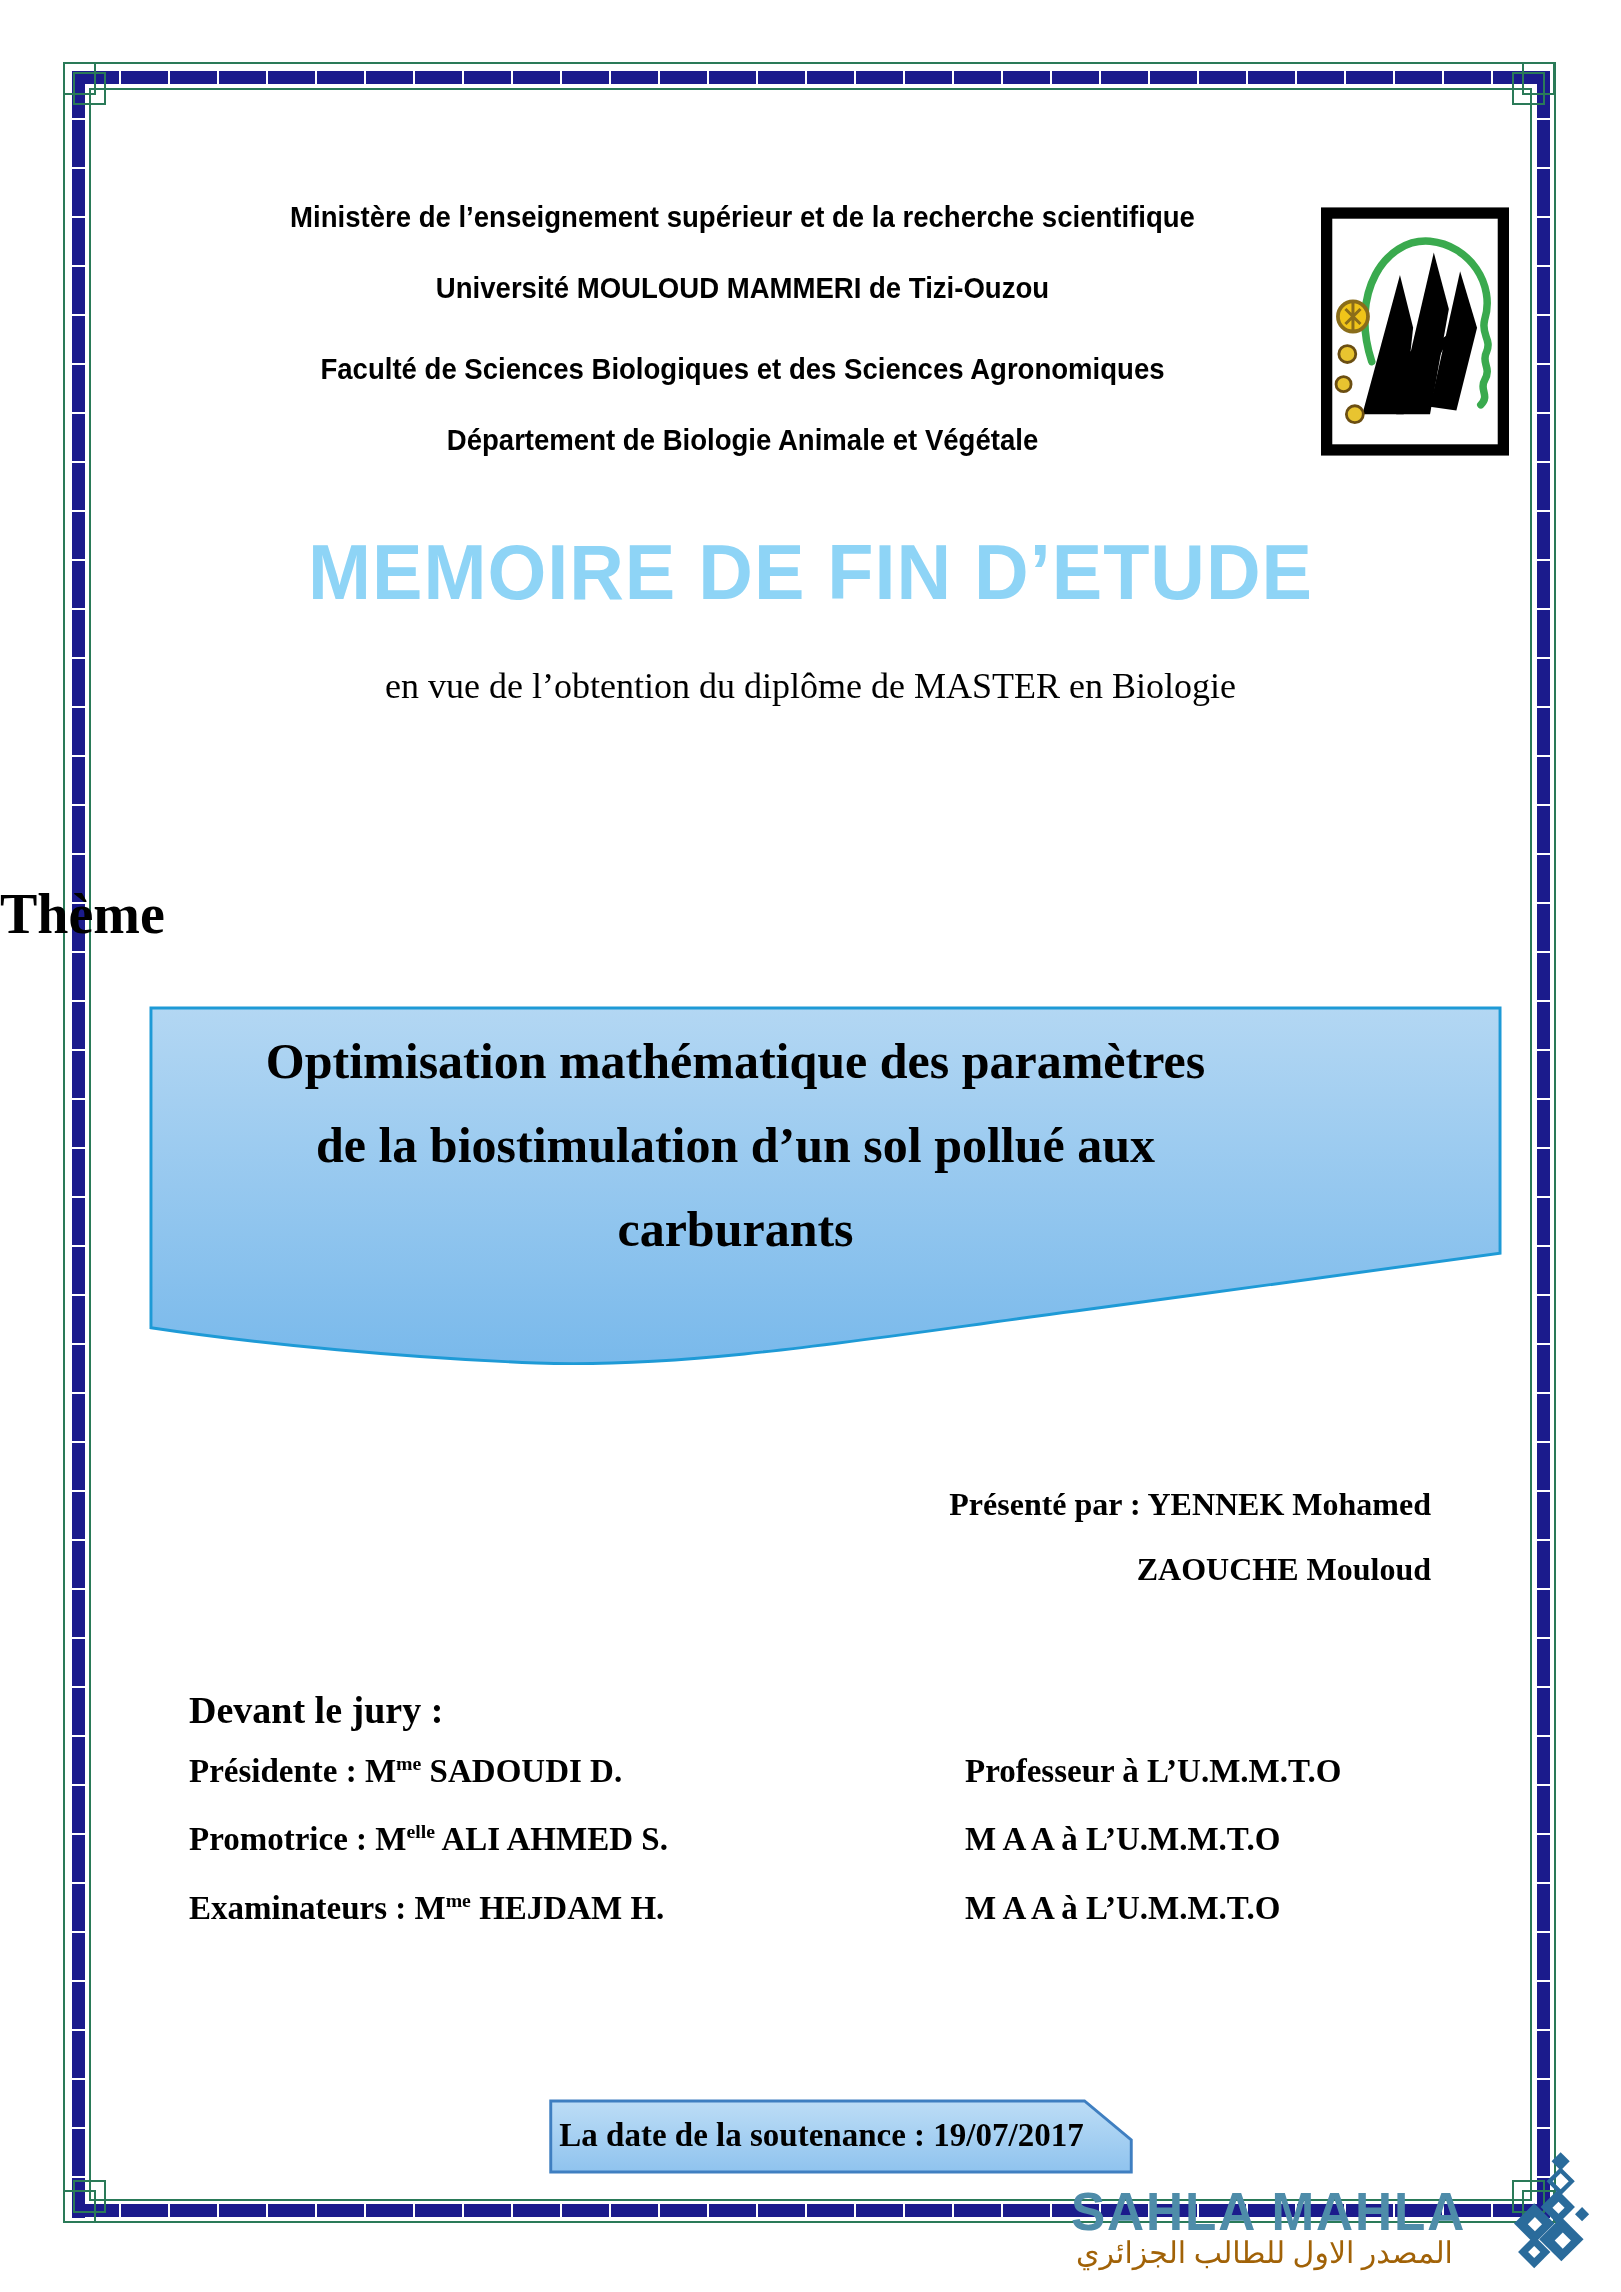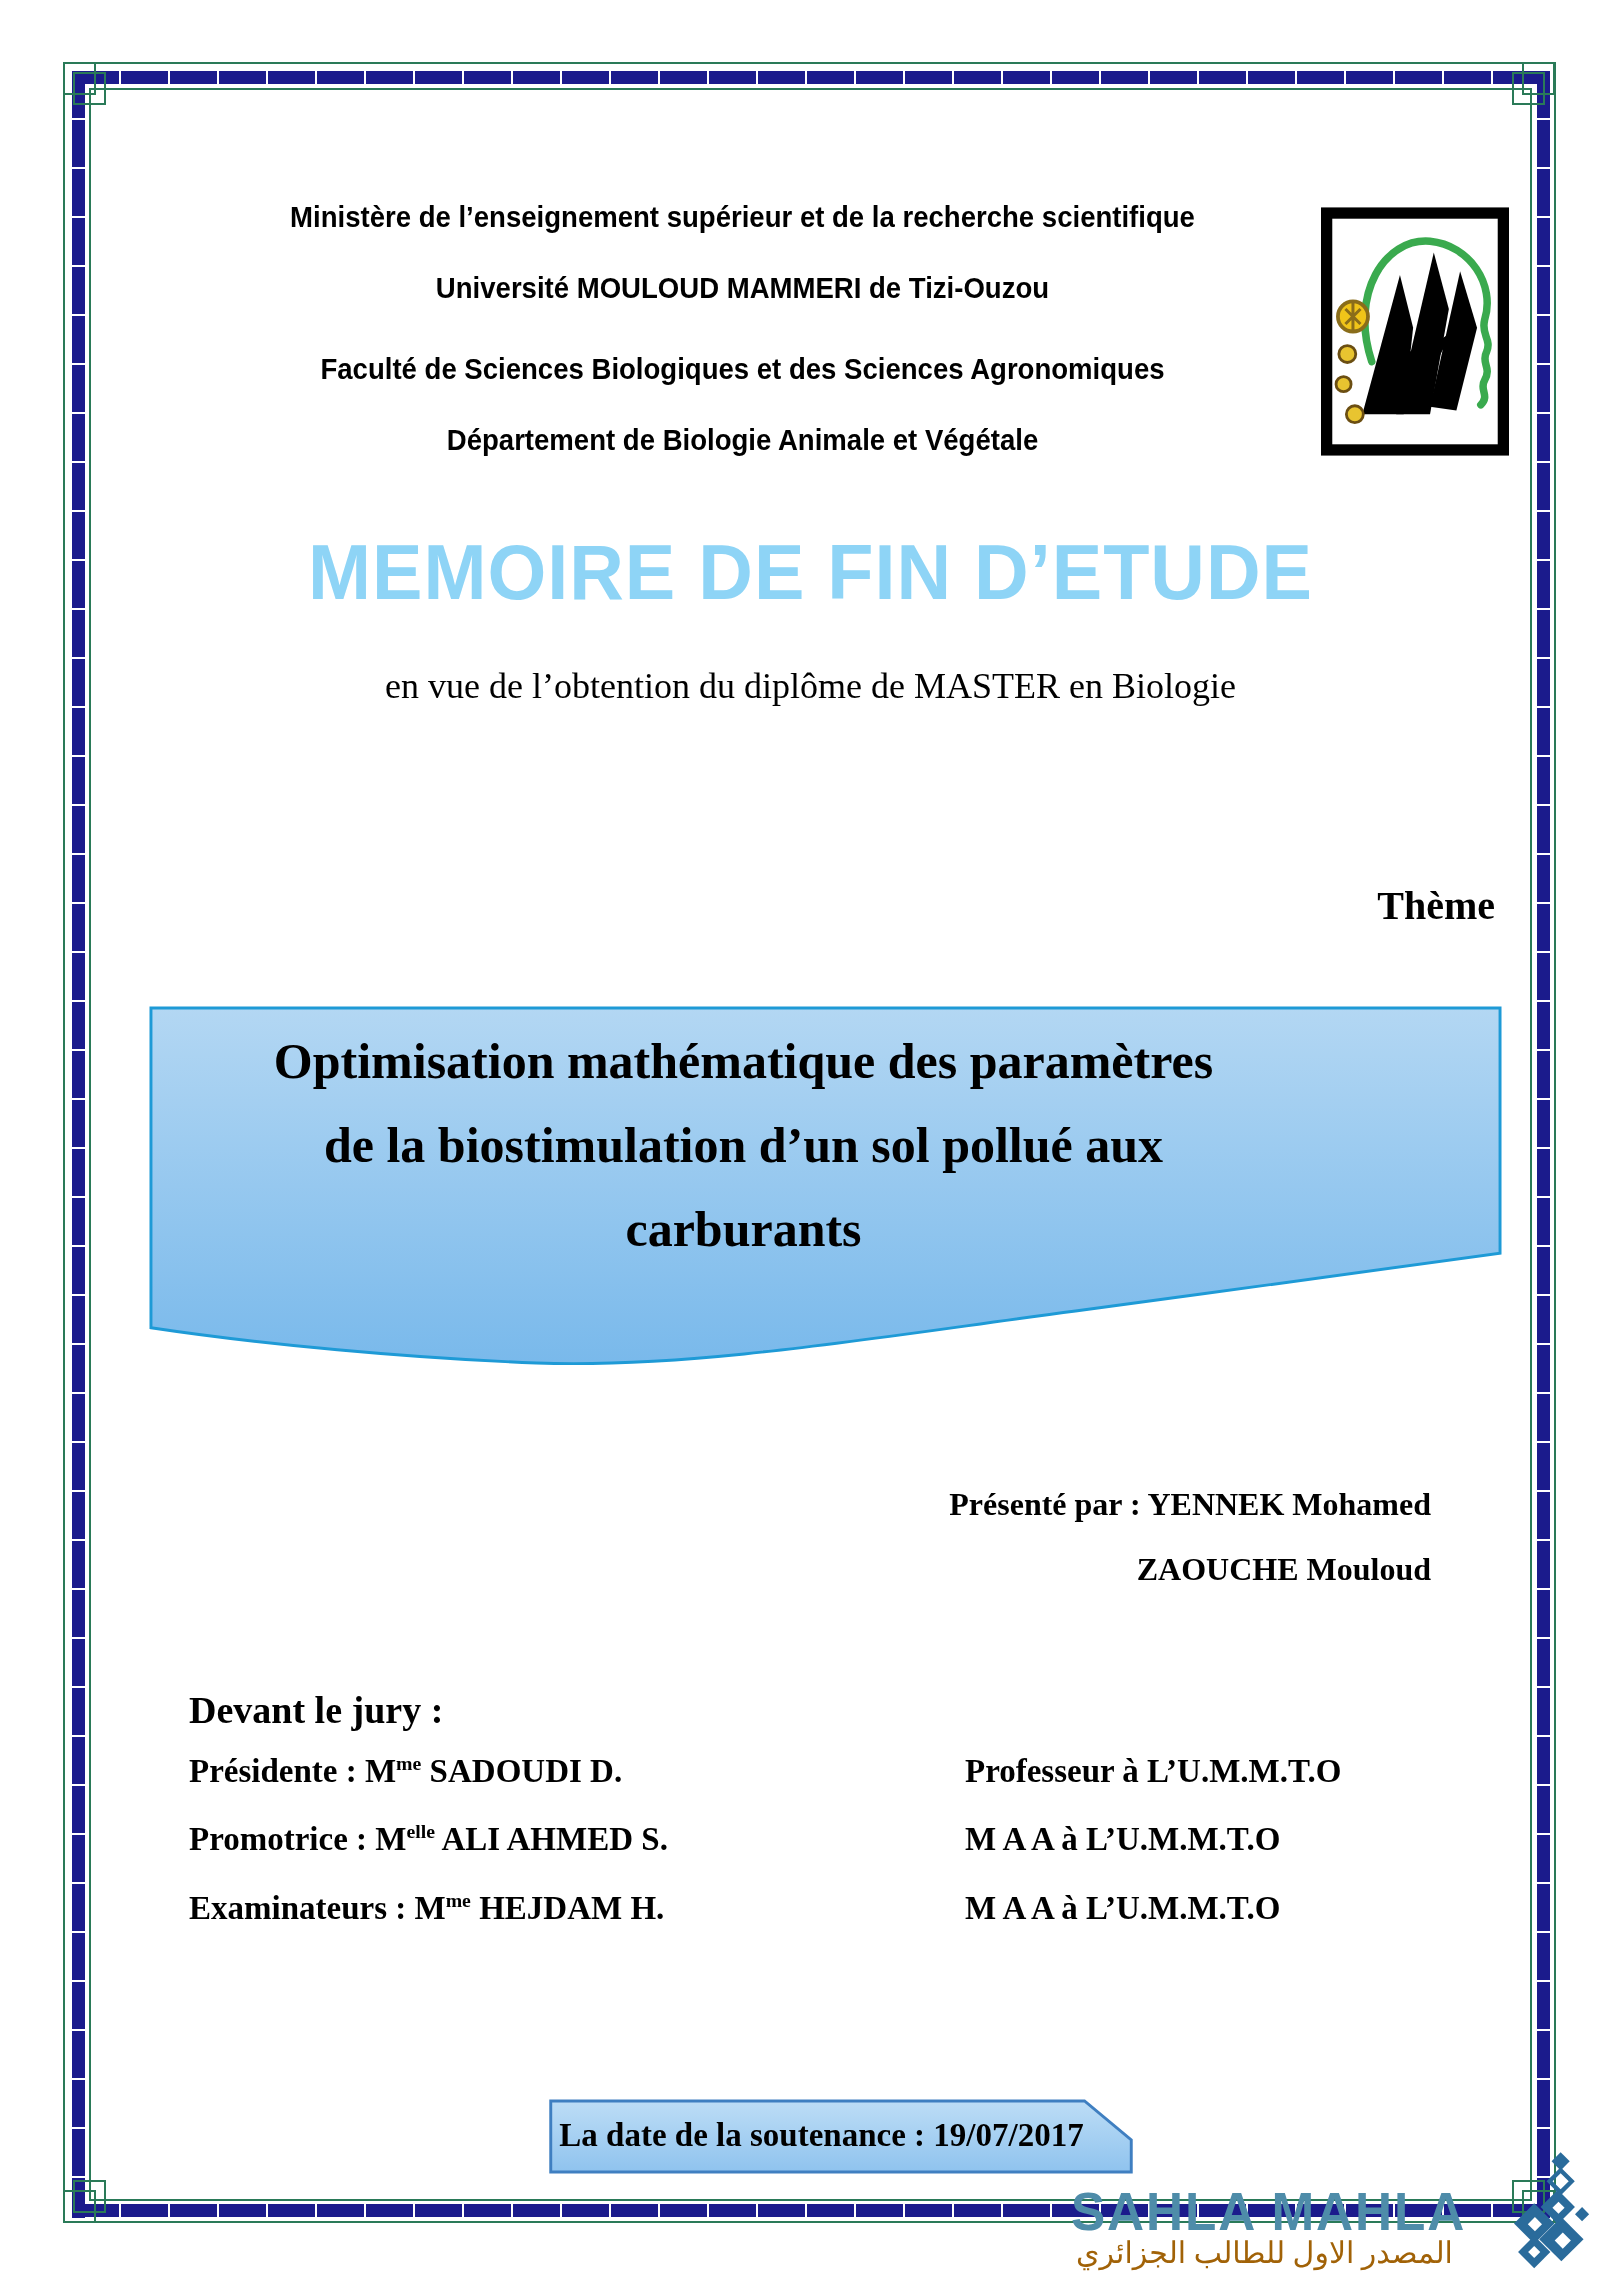--- a/index.html
+++ b/index.html
@@ -32,28 +32,28 @@
   }
   .logo-box { position:absolute; left:1321px; top:206px; width:188px; height:251px; z-index:3; }
 
   .main-title {
     position:absolute; left:0; top:527px; width:1621px; text-align:center;
     font-family:"Liberation Sans", sans-serif; font-weight:bold; font-size:78px;
     color:#8ed4f6; letter-spacing:1px; transform:scaleX(0.97); z-index:3; white-space:nowrap;
   }
   .sub1 { position:absolute; left:0; top:665px; width:1621px; text-align:center; font-size:36px; z-index:3; }
   .sub2 { position:absolute; left:0; top:738px; width:1621px; text-align:center; font-size:36px; z-index:3; }
-  .theme-h { position:absolute; left:0; top:882px; width:1495px; text-align:right;
-             font-weight:bold; font-size:40px; z-index:3; }
+  .theme-h { position:absolute; left:0; top:882px; width:1495px; text-align:left;
+             font-weight:bold; font-size:56px; z-index:3; }
 
   
   .banner { position:absolute; left:149px; top:1004px; width:1353px; height:365px; z-index:3; }
   .banner-text {
     position:absolute; left:149px; top:1019px; width:1173px; text-align:center;
-    font-weight:bold; font-size:50px; line-height:84px; z-index:4;margin-left:8px;
+    font-weight:bold; font-size:50px; line-height:84px; z-index:4;
   }
 
   
   .presented { position:absolute; left:784px; width:647px; text-align:right;
                font-weight:bold; font-size:32px; z-index:3; white-space:nowrap; }
 
   
   .jury-heading { position:absolute; left:189px; top:1688px; font-weight:bold; font-size:38px; z-index:3; }
   .jury-row { position:absolute; left:0; width:1621px; height:47px; z-index:3; }
   .jury-left  { position:absolute; left:189px; font-weight:bold; font-size:33px; white-space:nowrap; }

